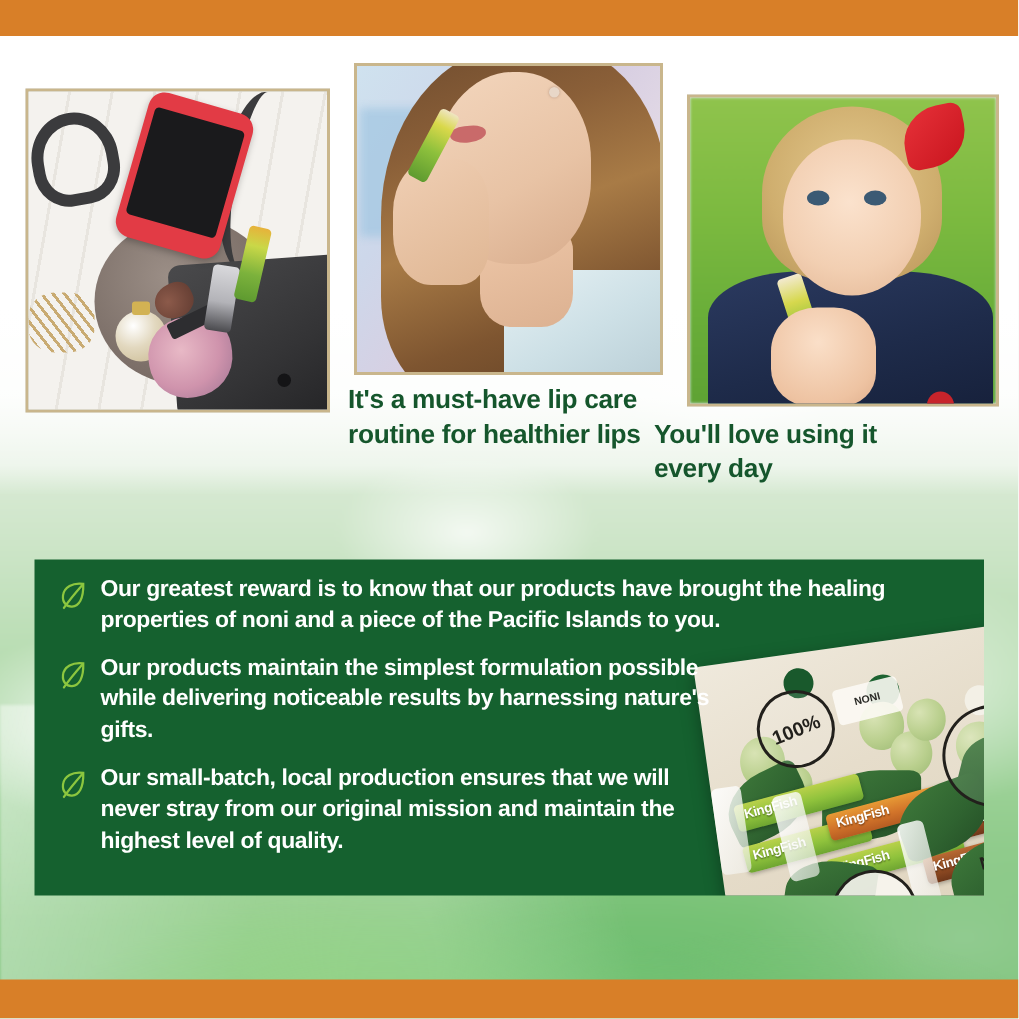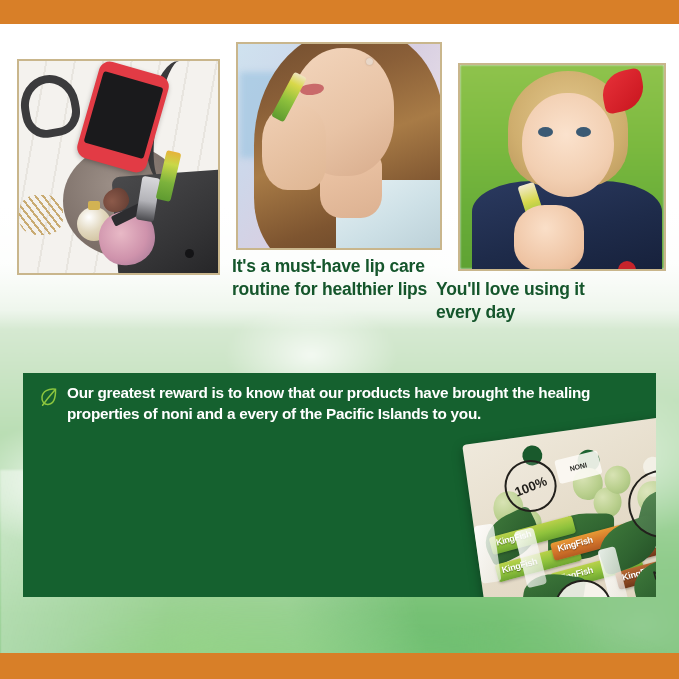--- a/index.html
+++ b/index.html
@@ -607,21 +607,39 @@
 
     <div class="panel-bullets">
 
       <div class="bullet b1">
         <span class="bullet-icon">
           <svg viewBox="0 0 24 24" fill="none">
             <path d="M18.5 4.2C11.5 3.2 5.6 6.4 5.0 12.0c-0.5 4.6 2.4 7.6 6.0 7.4 4.6-0.3 7.8-5.1 7.5-15.2z" stroke="#8cc63f" stroke-width="1.5" fill="none"></path>
             <path d="M17.9 5.0C14.0 9.4 9.6 14.6 5.6 20.3" stroke="#8cc63f" stroke-width="1.5" stroke-linecap="round"></path>
           </svg>
         </span>
-        <span class="bullet-text">Our greatest reward is to know that our products have brought the healing properties of noni and a every of the Pacific Islands to you.</span>
+        <span class="bullet-text">Our greatest reward is to know that our products have brought the healing properties of noni and a piece of the Pacific Islands to you.</span>
       </div>
 
-
+      <div class="bullet b2">
+        <span class="bullet-icon">
+          <svg viewBox="0 0 24 24" fill="none">
+            <path d="M18.5 4.2C11.5 3.2 5.6 6.4 5.0 12.0c-0.5 4.6 2.4 7.6 6.0 7.4 4.6-0.3 7.8-5.1 7.5-15.2z" stroke="#8cc63f" stroke-width="1.5" fill="none"></path>
+            <path d="M17.9 5.0C14.0 9.4 9.6 14.6 5.6 20.3" stroke="#8cc63f" stroke-width="1.5" stroke-linecap="round"></path>
+          </svg>
+        </span>
+        <span class="bullet-text">Our products maintain the simplest formulation possible while delivering noticeable results by harnessing nature's gifts.</span>
+      </div>
+
+      <div class="bullet b3">
+        <span class="bullet-icon">
+          <svg viewBox="0 0 24 24" fill="none">
+            <path d="M18.5 4.2C11.5 3.2 5.6 6.4 5.0 12.0c-0.5 4.6 2.4 7.6 6.0 7.4 4.6-0.3 7.8-5.1 7.5-15.2z" stroke="#8cc63f" stroke-width="1.5" fill="none"></path>
+            <path d="M17.9 5.0C14.0 9.4 9.6 14.6 5.6 20.3" stroke="#8cc63f" stroke-width="1.5" stroke-linecap="round"></path>
+          </svg>
+        </span>
+        <span class="bullet-text">Our small-batch, local production ensures that we will never stray from our original mission and maintain the highest level of quality.</span>
+      </div>
 
     </div>
   </div>
 
 </div>
 
 </body></html>

